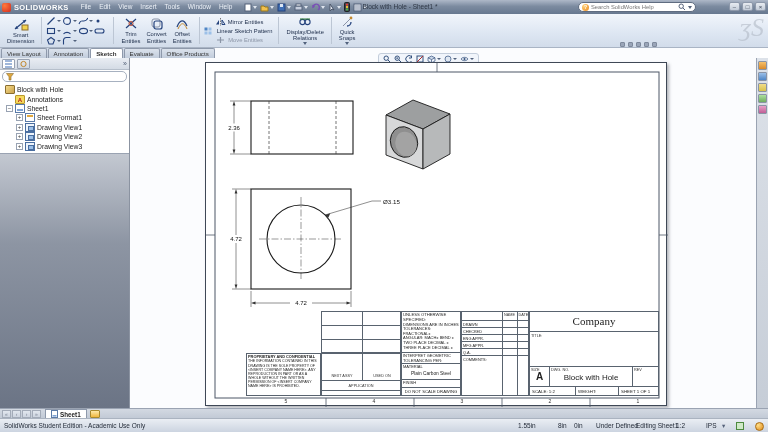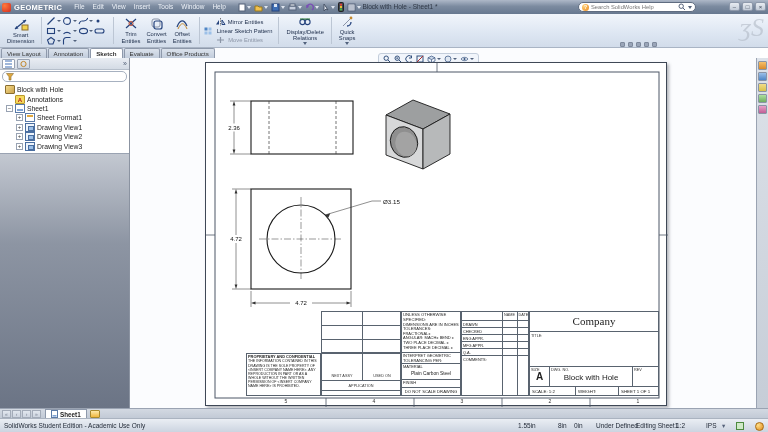--- a/index.html
+++ b/index.html
@@ -129,21 +129,21 @@
   #statusbar span{position:absolute;top:0;line-height:14px;white-space:nowrap;}
   .sb-grid{position:absolute;left:736px;top:3px;width:8px;height:8px;background:#cfe9c8;border:1px solid #4c8a3f;}
   .sb-ball{position:absolute;left:755px;top:2.5px;width:9px;height:9px;border-radius:50%;
     background:radial-gradient(circle at 30% 30%,#ffe08a,#e08a1a);border:1px solid #a96c14;}
 </style>
 </head>
 <body>
 
 <div id="titlebar">
   <div class="logo-ico"></div>
-  <div class="logo-txt">GEOMETRIC</div>
+  <div class="logo-txt">SOLIDWORKS</div>
   <div class="menu">File</div>
   <div class="menu">Edit</div>
   <div class="menu">View</div>
   <div class="menu">Insert</div>
   <div class="menu">Tools</div>
   <div class="menu">Window</div>
   <div class="menu">Help</div>
 
   <div id="quick-icons">
     <div class="qi">

